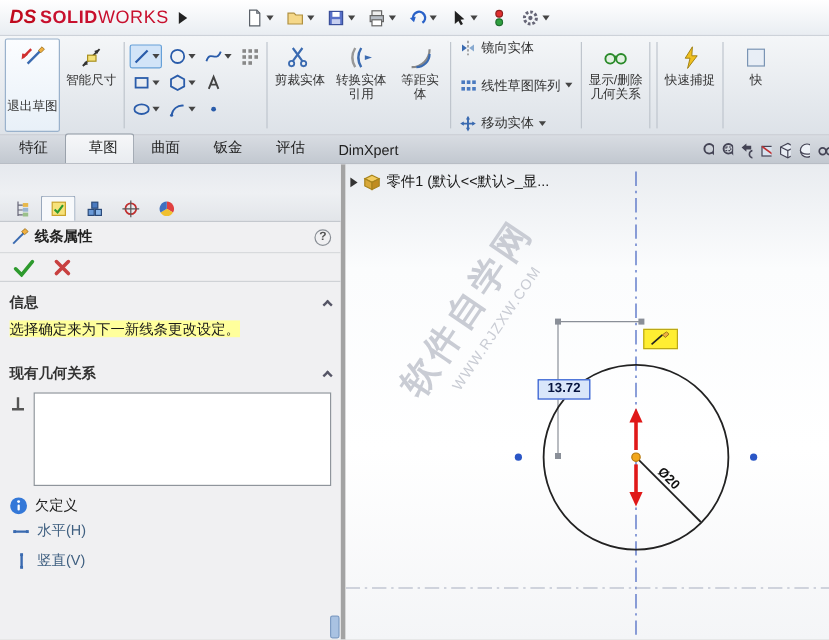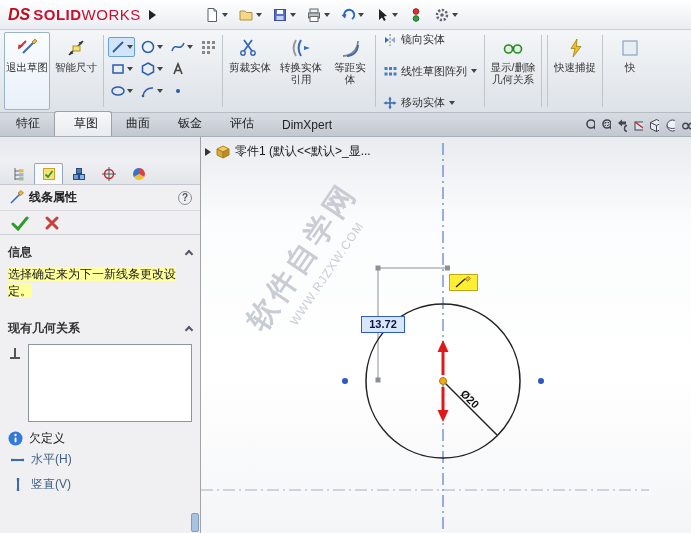--- a/index.html
+++ b/index.html
@@ -21,42 +21,42 @@
         border-top:4px solid #444; }
 
   
   .ribbon { height:83px; display:flex; align-items:stretch; gap:3px; padding:2px 4px;
             background:linear-gradient(#f4f6f8,#dde2e8); border-bottom:1px solid #b6bcc4; }
   .rsep { width:1px; background:#bfc5cd; margin:3px 1px; flex:none; }
   .rbig { width:46px; flex:none; display:flex; flex-direction:column; align-items:center;
           padding-top:4px; font-size:10.5px; line-height:12px; text-align:center; color:#333;
           border:1px solid transparent; border-radius:2px; }
   .rbig svg { margin-bottom:2px; flex:none; }
-  .rbig.active { border-color:#9ab2cc; background:linear-gradient(#fbfdff,#e8f0f8); }
+  .rbig.active { border-color:#9ab2cc; background:linear-gradient(#fbfdff,#e8f0f8);gap:22px; }
   .rgrid { display:flex; flex-direction:column; gap:2px; padding-top:5px; flex:none; }
   .grow { display:flex; gap:3px; align-items:center; }
   .gcell { display:flex; align-items:center; gap:1px; padding:1px; border:1px solid transparent; border-radius:2px; }
   .gcell.sel { background:#d2e4f8; border-color:#66a0d8; }
   .rstack { display:flex; flex-direction:column; justify-content:space-between; gap:5px;
             font-size:11px; color:#333; flex:none; padding:0 3px; }
   .srow { display:flex; align-items:center; gap:4px; white-space:nowrap; }
 
   
   .tabbar { height:24px; display:flex; align-items:flex-end; background:linear-gradient(#d8dce2,#c2c8d0);
             border-bottom:1px solid #aab0b8; padding-left:2px; }
   .tab { padding:3px 13px 4px; font-size:12px; color:#222; border:1px solid transparent; border-bottom:none; }
   .tab.active { background:linear-gradient(#f6f7f9,#e9ecf0); border-color:#9aa2ac; border-radius:3px 3px 0 0;padding-left:19px; }
   .hud { margin-left:auto; display:flex; align-items:center; gap:6px; padding-bottom:3px;
          width:106px; overflow:hidden; flex:none; }
 
   
   .main { display:flex; height:396px; }
 
   
-  .lpanel { width:201px; flex:none; background:#f0f0f2; border-right:1px solid #a3a3a3;
+  .lpanel { width:288px; flex:none; background:#f0f0f2; border-right:4px solid #a3a3a3;
             position:relative; overflow:hidden; }
   .ptop { height:24px; background:linear-gradient(#e6e9ee,#eef0f3); }
   .mtabs { display:flex; gap:1px; padding-left:4px; height:24px; align-items:flex-end;
            background:linear-gradient(#eef0f3,#e2e5e9); border-bottom:1px solid #c4c8ce; }
   .mtab { width:29px; height:21px; display:flex; align-items:center; justify-content:center;
           border:1px solid transparent; border-bottom:none; border-radius:2px 2px 0 0; }
   .mtab.active { background:#f7f9fb; border-color:#98a8bc; }
   .ptitle { height:26px; display:flex; align-items:center; gap:5px; padding:0 8px;
             border-bottom:1px solid #d8dadd; font-weight:bold; font-size:12px; }
   .help { margin-left:auto; width:14px; height:14px; border:1px solid #8a8f96; border-radius:50%;

